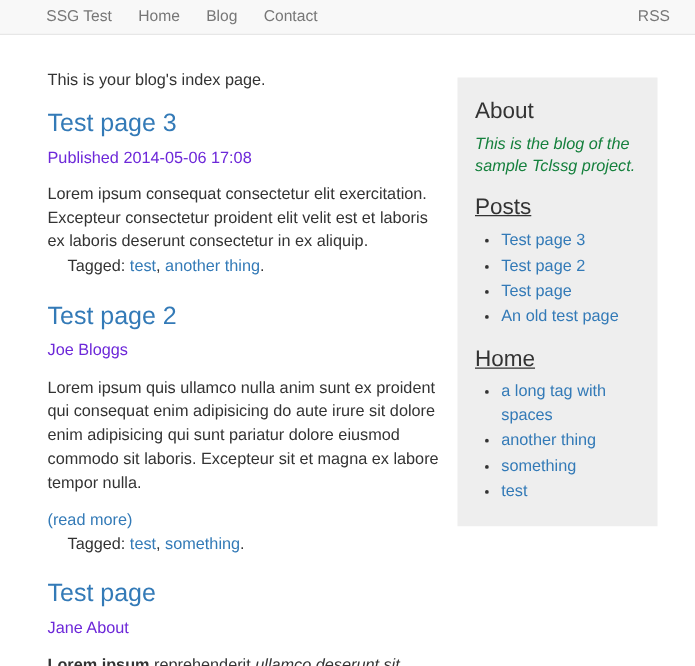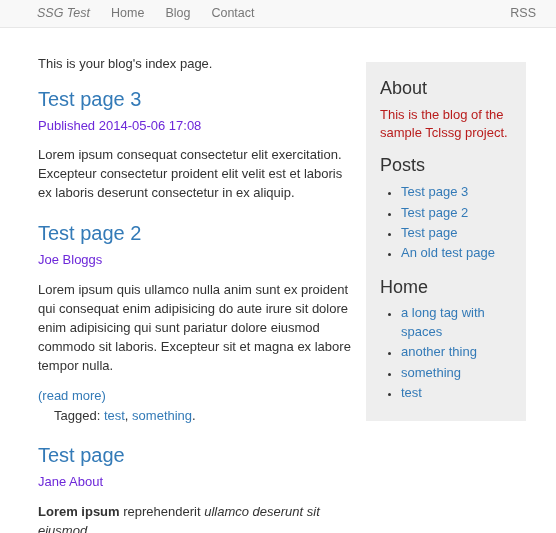--- a/index.html
+++ b/index.html
@@ -37,21 +37,21 @@
   .nav-right {
     display: flex;
     align-items: flex-start;
   }
   .nav-brand, .nav-link {
     color: #777777;
     font-size: 12.5px;
     white-space: nowrap;
     cursor: pointer;
   }
-  .nav-brand { font-size: 12.5px; font-style: italic; }
+  .nav-brand { font-size: 12.5px; }
 
   
   .page {
     display: flex;
     align-items: flex-start;
     padding: 0 18px 0 0;
     box-sizing: border-box;
   }
   .content {
     width: 320px;
@@ -117,26 +117,27 @@
     padding: 16px 14px 16px 14px;
     box-sizing: border-box;
   }
   .sb-heading {
     font-size: 18px;
     font-weight: normal;
     color: #333333;
     margin: 0 0 6px 0;
     line-height: 1.2;
   }
-  .sb-heading.second { margin-top: 14px; }
+  .sb-heading.second { margin-top: 14px; text-decoration: underline; }
   .sb-text {
     font-size: 13px;
-    color: #b91c1c;
+    color: #15803d;
     margin: 0;
     line-height: 1.38;
+    font-style: italic;
   }
   .sb-list {
     margin: 4px 0 0 0;
     padding-left: 21px;
     list-style: disc;
   }
   .sb-list li {
     margin: 0 0 2px 0;
     font-size: 13px;
     line-height: 1.42;
@@ -162,20 +163,21 @@
 <div class="page">
 
   <div class="content">
 
     <p class="index-intro">This is your blog's index page.</p>
 
     <div class="post">
       <h2 class="post-title">Test page 3</h2>
       <p class="post-meta">Published 2014-05-06 17:08</p>
       <p class="post-body">Lorem ipsum consequat consectetur elit exercitation. Excepteur consectetur proident elit velit est et laboris ex laboris deserunt consectetur in ex aliquip.</p>
+      <p class="tagged-line"><span>Tagged:</span> <a>test</a>, <a>another thing</a>.</p>
     </div>
 
     <div class="post-spacer"></div>
 
     <div class="post">
       <h2 class="post-title">Test page 2</h2>
       <p class="post-meta">Joe Bloggs</p>
       <p class="post-body">Lorem ipsum quis ullamco nulla anim sunt ex proident qui consequat enim adipisicing do aute irure sit dolore enim adipisicing qui sunt pariatur dolore eiusmod commodo sit laboris. Excepteur sit et magna ex labore tempor nulla.</p>
       <a class="read-more">(read more)</a>
       <p class="tagged-line"><span>Tagged:</span> <a>test</a>, <a>something</a>.</p>

